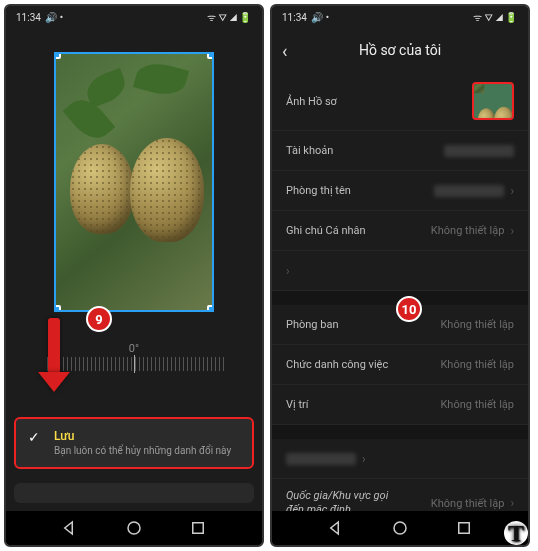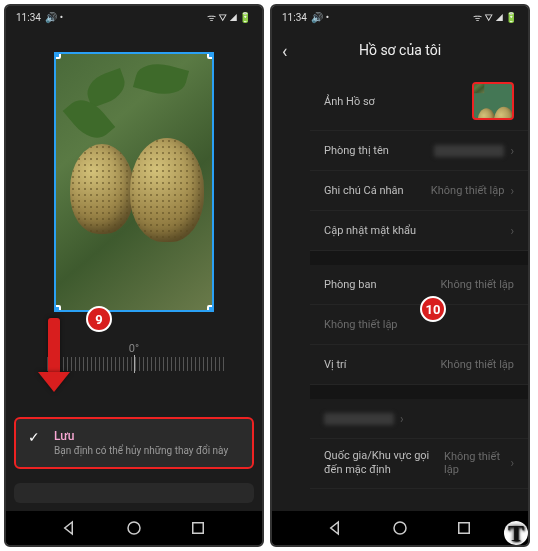--- a/index.html
+++ b/index.html
@@ -47,29 +47,29 @@
 .leaf2{left:80px;top:10px;width:50px;height:30px;transform:rotate(15deg);}
 .leaf3{left:10px;top:50px;width:46px;height:30px;transform:rotate(50deg);}
 
 .rotation-readout { margin-top: 30px; font-size: 11px; color: #888; }
 .rot-ticks { width: 180px; height: 14px; background-image: repeating-linear-gradient(to right, transparent 0, transparent 3px, #555 3px, #555 4px); margin-top: 2px; position: relative; }
 .rot-ticks::after{content:"";position:absolute;left:50%;top:-2px;width:1px;height:18px;background:#aaa;}
 
 .sheet { margin: 6px 8px 8px 8px; background: #2b2b2b; border-radius: 6px; padding: 10px 12px; display: flex; align-items: flex-start; gap: 10px; }
 .sheet.hl { border: 2px solid #e22; }
 .sheet .chk { width: 16px; font-size: 14px; color: #fff; }
-.sheet .txt .t1 { font-size: 12px; color: #f9a8d4; font-weight: 500; }
+.sheet .txt .t1 { font-size: 12px; color: #fde047; font-weight: 500; }
 .sheet .txt .t2 { font-size: 10px; color: #9a9a9a; margin-top: 2px; line-height: 1.25; }
 
 
 .titlebar { height: 44px; display: flex; align-items: center; padding: 0 10px; position: relative; }
 .titlebar .back { position: absolute; left: 10px; font-size: 18px; color: #ddd; }
 .titlebar .ttl { margin: 8px auto; font-size: 14px; color: #eee; }
 
-.settings { flex: 1; overflow: hidden; margin-left: 38px; }
+.settings { flex: 1; overflow: hidden; }
 .row { display: flex; align-items: center; justify-content: space-between; padding: 10px 14px; font-size: 11px; border-bottom: 1px solid #252525; min-height: 40px; }
 .row .lab { color: #bfbfbf; }
 .row .val { color: #6a6a6a; display: flex; align-items: center; gap: 6px; }
 .row .chev { color: #555; font-size: 12px; }
 .row .blur { width: 70px; height: 12px; background: #3a3a3a; filter: blur(2px); border-radius: 2px; }
 .section-gap { height: 14px; background: #151515; }
 
 .avatar-box { width: 42px; height: 38px; border: 2px solid #e22; border-radius: 4px; overflow: hidden; position: relative; background:#475; }
 .avatar-box .mini{transform:scale(.27);transform-origin:top left;}
 
@@ -113,21 +113,21 @@
         <div class="crop-handle br"></div>
       </div>
       <div class="rotation-readout">0°</div>
       <div class="rot-ticks"></div>
     </div>
 
     <div class="sheet hl">
       <div class="chk">✓</div>
       <div class="txt">
         <div class="t1">Lưu</div>
-        <div class="t2">Bạn định có thể hủy những thay đổi này</div>
+        <div class="t2">Bạn luôn có thể hủy những danh đổi này</div>
       </div>
     </div>
     <div class="sheet" style="opacity:.85;">
       <div class="chk"></div>
       <div class="txt">
       </div>
     </div>
 
     <div class="navbar">
       <svg class="navbtn" viewBox="0 0 24 24" fill="none" stroke="currentColor" stroke-width="2">
@@ -172,88 +172,94 @@
         <span class="val">
           <span class="avatar-box">
             <div class="fruit mini">
                 <div class="jack jack1"></div>
                 <div class="jack jack2"></div>
               </div>
           </span>
         </span>
       </div>
       <div class="row">
+        <span class="lab">Tài khoản</span>
+        <span class="val">
+            <span class="blur"></span>
+          </span>
+      </div>
+      <div class="row">
         <span class="lab">Phòng thị tên</span>
         <span class="val">
             <span class="blur"></span>
             <span class="chev">›</span>
           </span>
       </div>
       <div class="row">
         <span class="lab">Ghi chú Cá nhân</span>
         <span class="val">
             <span>Không thiết lập</span>
             <span class="chev">›</span>
           </span>
       </div>
       <div class="row">
-        <span class="lab">Cập nhật mật khẩu</span>
         <span class="val">
             <span class="chev">›</span>
           </span>
       </div>
 
       <div class="section-gap"></div>
 
       <div class="row">
         <span class="lab">Phòng ban</span>
         <span class="val">
             <span>Không thiết lập</span>
           </span>
       </div>
       <div class="row">
+        <span class="lab">Chức danh công việc</span>
         <span class="val">
             <span>Không thiết lập</span>
           </span>
       </div>
       <div class="row">
         <span class="lab">Vị trí</span>
         <span class="val">
             <span>Không thiết lập</span>
           </span>
       </div>
 
       <div class="section-gap"></div>
 
       <div class="row">
         <span class="val">
             <span class="blur"></span>
             <span class="chev">›</span>
           </span>
       </div>
       <div class="row">
-        <span class="lab" style="max-width:120px;line-height:1.3;">Quốc gia/Khu vực gọi đến mặc định</span>
+        <span class="lab" style="max-width:120px;line-height:1.3;font-style:italic;">Quốc gia/Khu vực gọi đến mặc định</span>
         <span class="val">
             <span>Không thiết lập</span>
             <span class="chev">›</span>
           </span>
       </div>
     </div>
 
     <div class="navbar">
       <svg class="navbtn" viewBox="0 0 24 24" fill="none" stroke="currentColor" stroke-width="2">
           <path d="M15 4 L5 12 L15 20 Z"></path>
         </svg>
       <svg class="navbtn" viewBox="0 0 24 24" fill="none" stroke="currentColor" stroke-width="2">
           <circle cx="12" cy="12" r="8"></circle>
         </svg>
       <svg class="navbtn" viewBox="0 0 24 24" fill="none" stroke="currentColor" stroke-width="2">
           <rect x="5" y="5" width="14" height="14"></rect>
         </svg>
     </div>
 
-    <div class="step-badge" style="left:148px; top:290px;">10</div>
+    <div class="step-badge" style="left:124px; top:290px;">10</div>
   </div>
 </div>
 
 <div class="watermark">
   <span class="cap">T</span>
 </div>
 
 </body></html>

